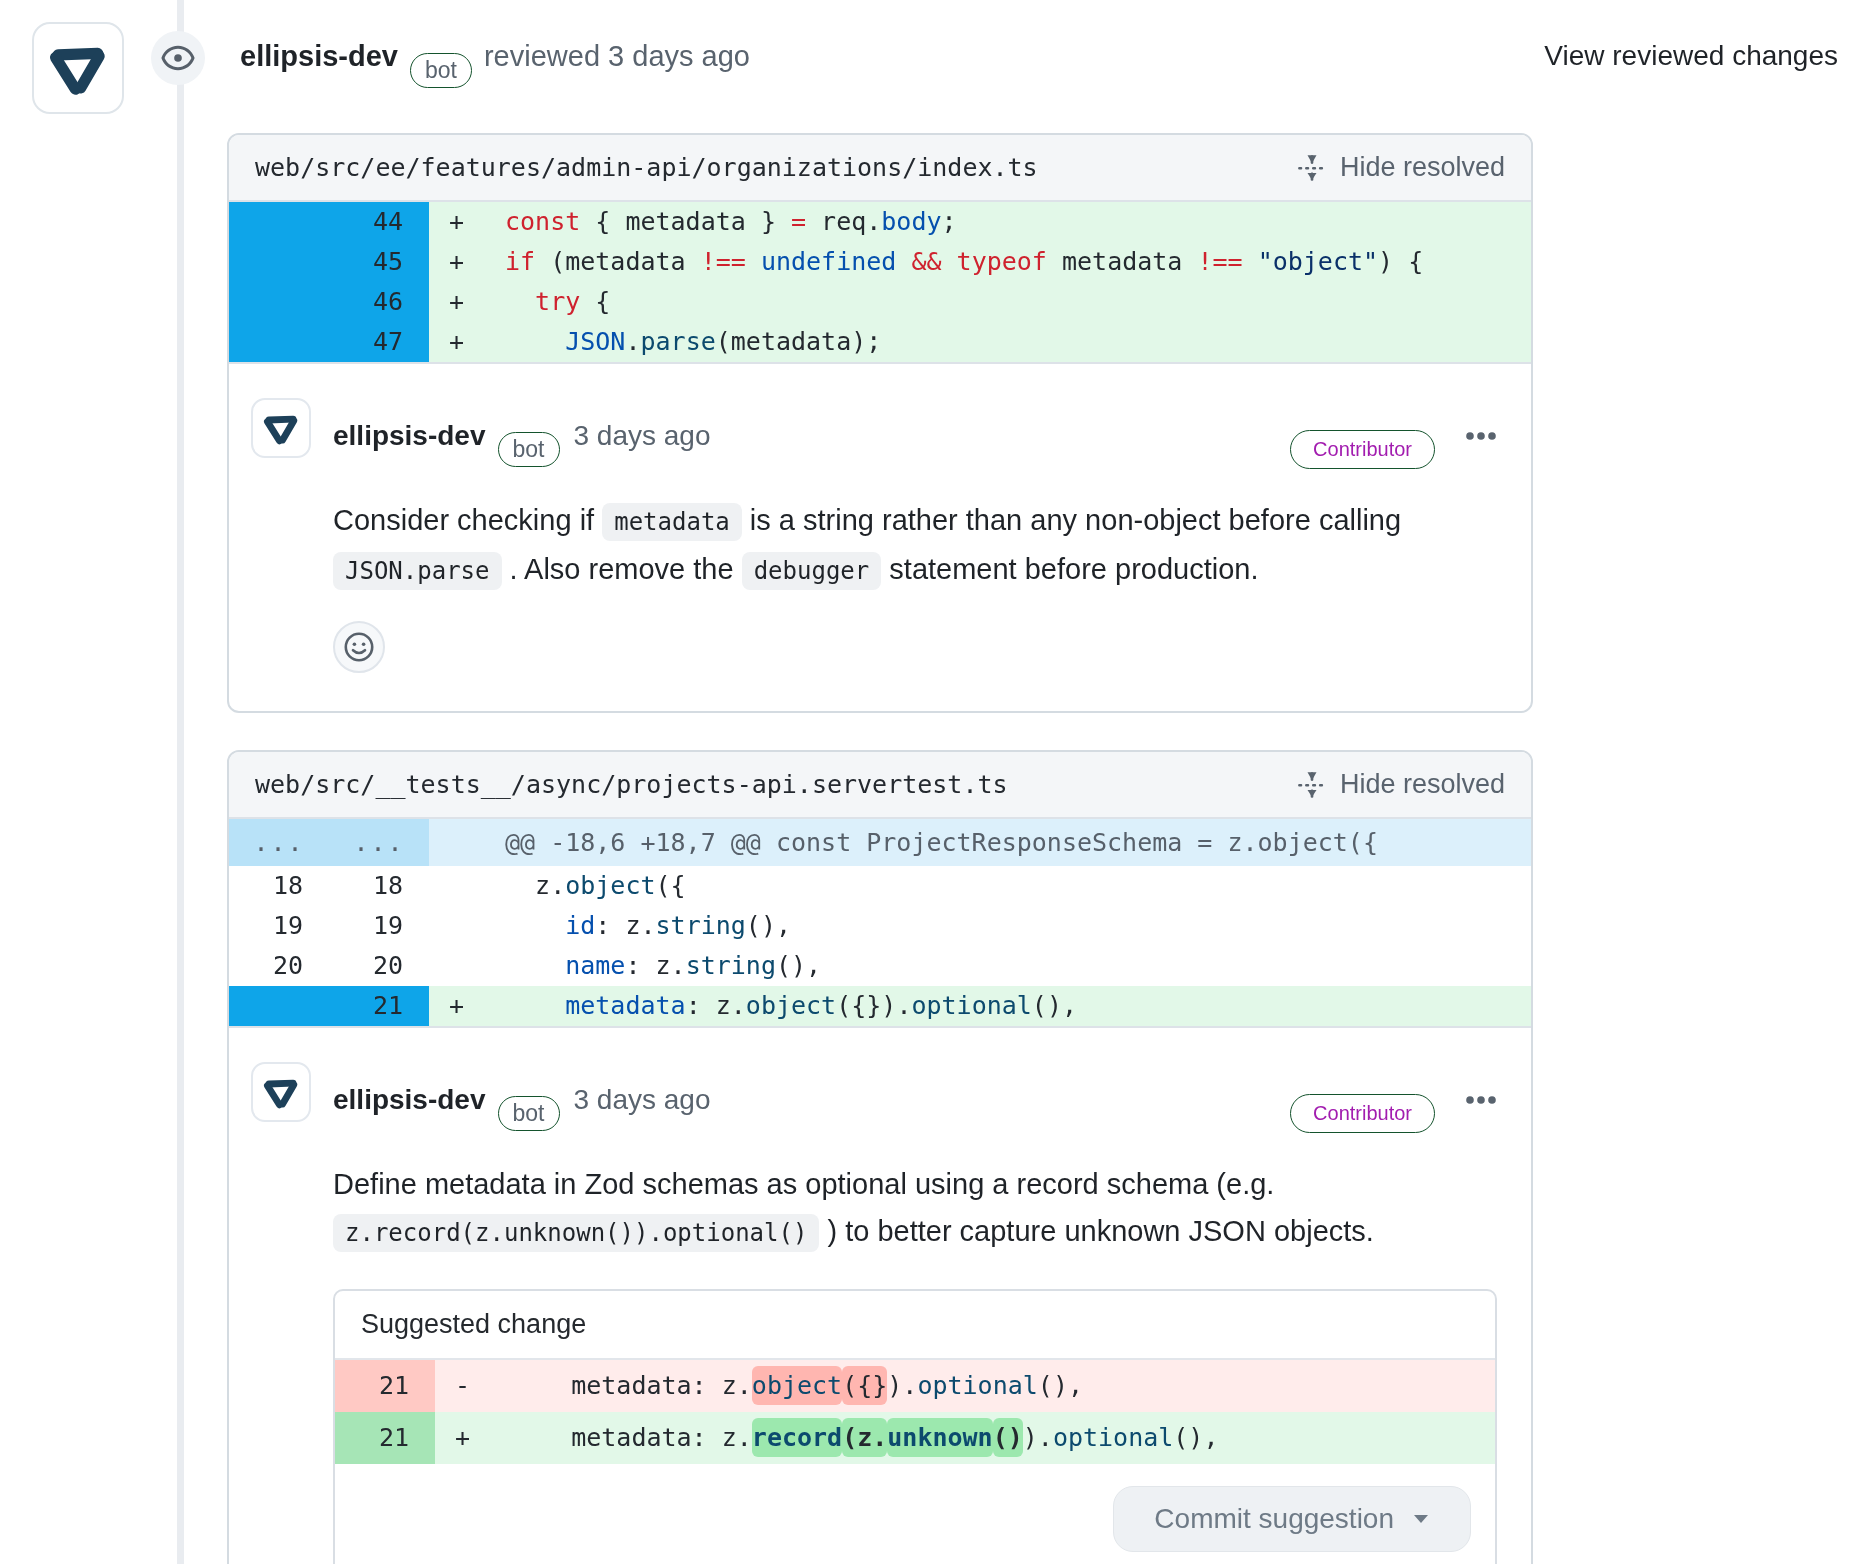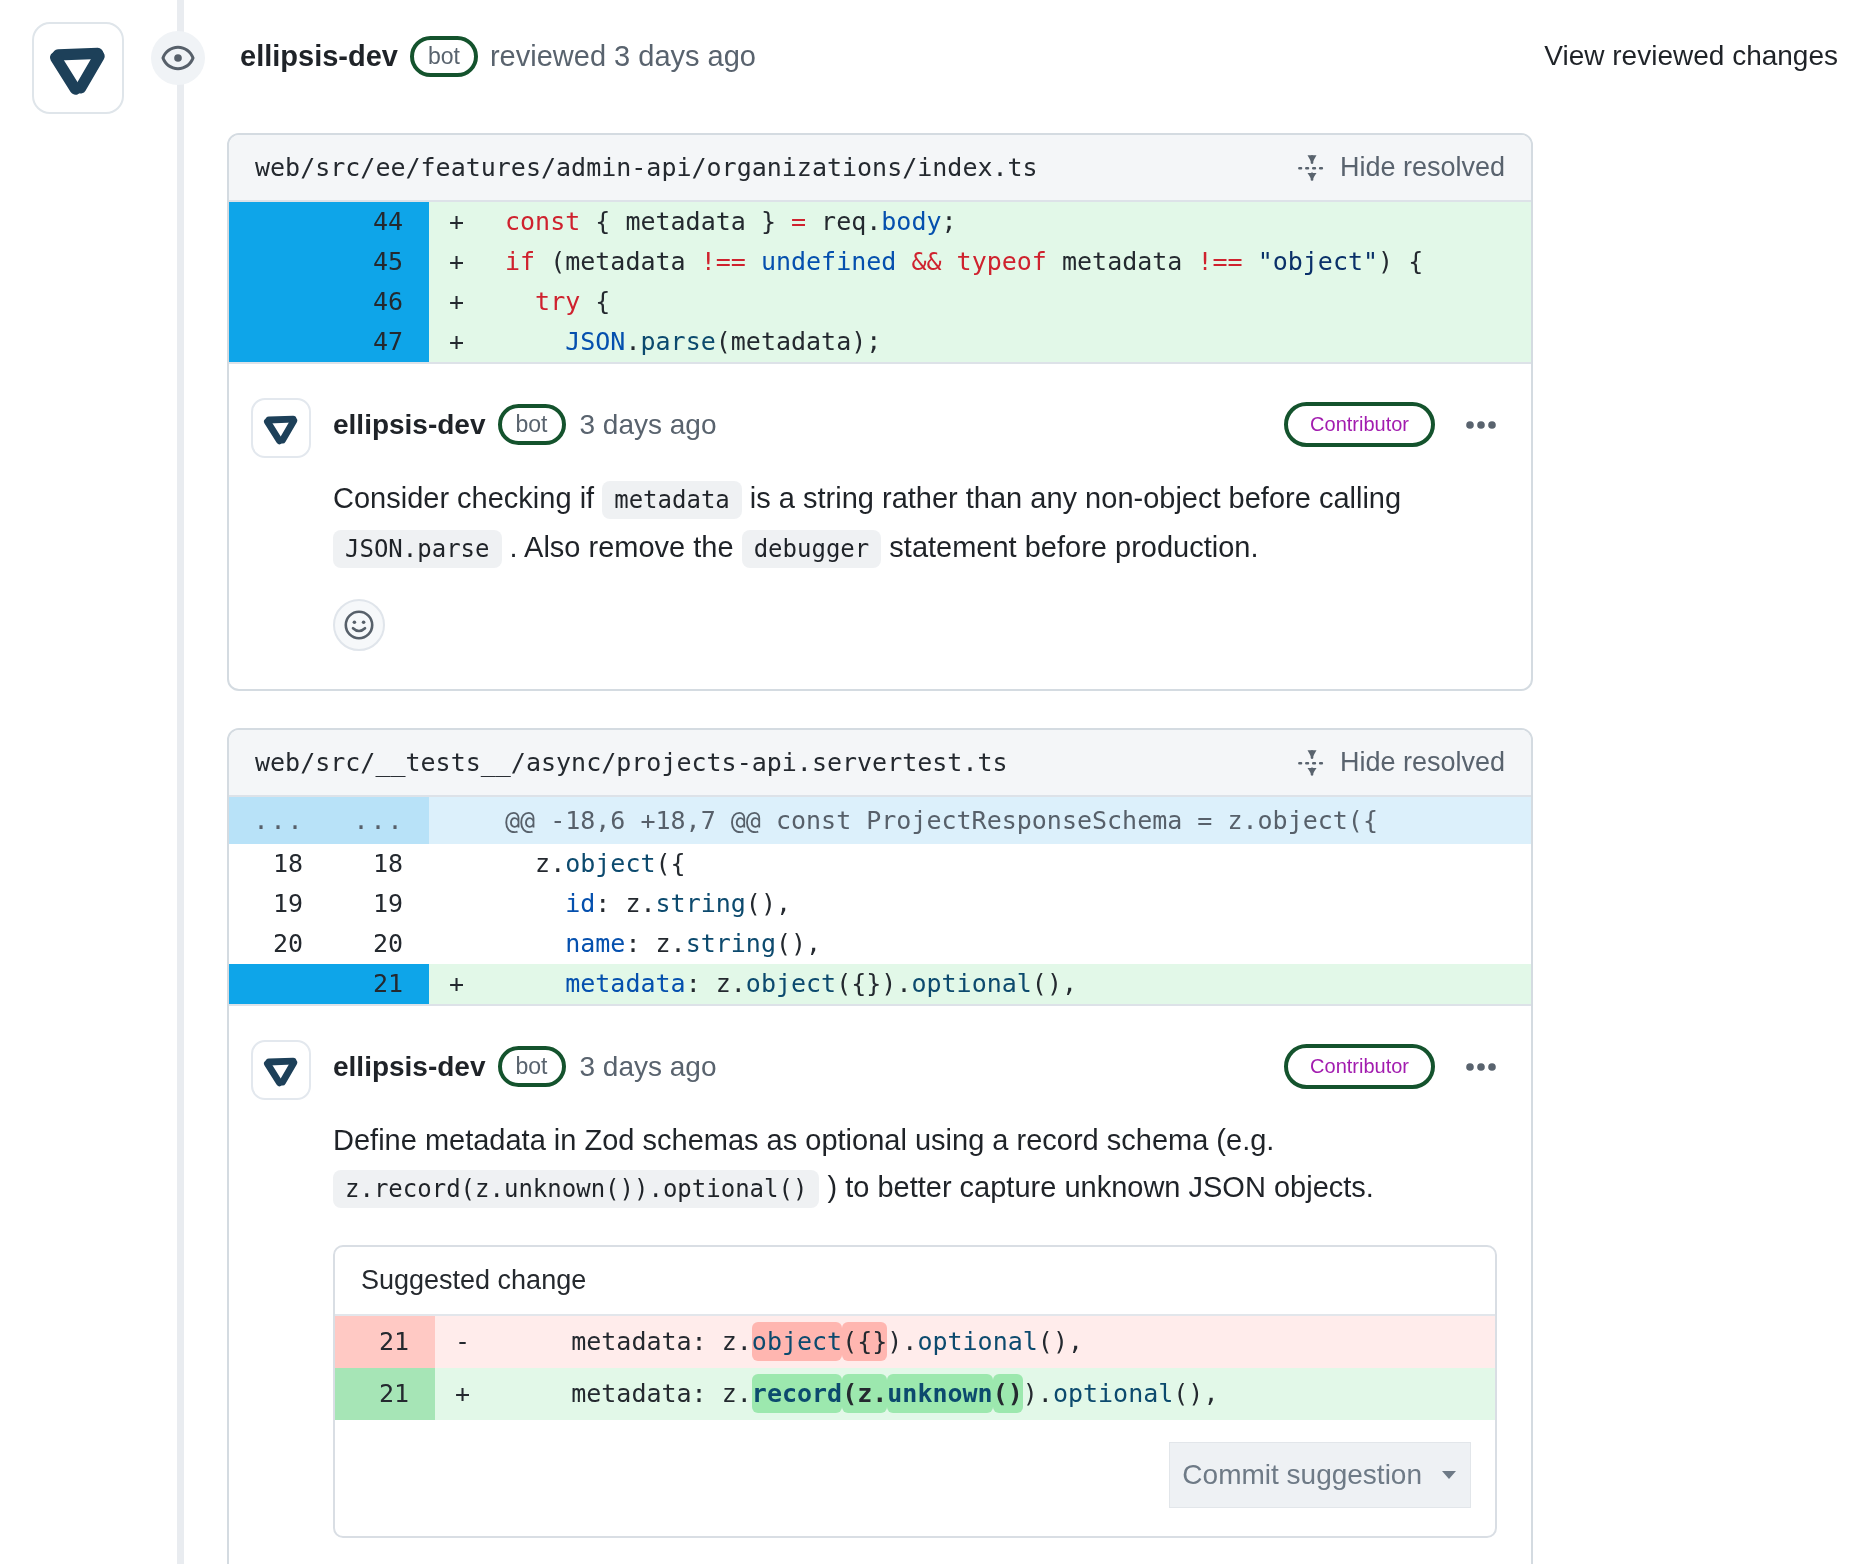--- a/index.html
+++ b/index.html
@@ -4,21 +4,21 @@
 <style>
   html,body{margin:0;padding:0;background:#ffffff;}
   body{width:1858px;height:1564px;position:relative;font-family:"Liberation Sans",sans-serif;color:#1f2328;overflow:hidden;}
   .timeline{position:absolute;left:177px;top:0;bottom:0;width:7px;background:#e9ecf0;}
 
   
   .review-header{position:relative;height:112px;display:flex;align-items:center;padding:0 20px 0 240px;box-sizing:border-box;}
   .big-avatar{position:absolute;left:32px;top:22px;width:88px;height:88px;background:#fff;border:2px solid #dfe5ea;border-radius:18px;display:flex;align-items:center;justify-content:center;z-index:2;}
   .eye-badge{position:absolute;left:151px;top:31px;width:54px;height:54px;border-radius:50%;background:#f0f3f6;display:flex;align-items:center;justify-content:center;z-index:2;}
   .rh-name{font-weight:700;font-size:29px;}
-  .pill{border:4px solid #14532d;border-radius:999px;background:#fff;}
+  .pill{border:1px solid #14532d;border-radius:999px;background:#fff;margin-top:28px;}
   .bot-pill{font-size:23px;color:#59636e;padding:3px 14px;margin-left:12px;}
   .rh-action{color:#59636e;font-size:29px;margin-left:12px;}
   .rh-view{margin-left:auto;font-size:28px;color:#1f2328;cursor:pointer;}
 
   
   .card{margin-left:227px;width:1306px;background:#fff;border:2px solid #d4dbe1;border-radius:12px;box-sizing:border-box;overflow:hidden;}
   .card + .card{margin-top:37px;}
   .card1{margin-top:21px;}
   .file-header{display:flex;align-items:center;height:65px;background:#f4f6f8;border-bottom:2px solid #dde2e8;padding:0 26px;font-family:"DejaVu Sans Mono",monospace;font-size:25px;color:#24292f;}
   .hide-resolved{margin-left:auto;display:flex;align-items:center;gap:13px;color:#59636e;font-family:"Liberation Sans",sans-serif;font-size:27px;cursor:pointer;}
@@ -57,21 +57,21 @@
   .contrib-pill{font-size:20px;font-weight:500;color:#a21caf;padding:7px 22px;}
   .kebab{cursor:pointer;display:flex;align-items:center;}
   .c-body{margin-top:28px;font-size:29px;line-height:47px;color:#1f2328;padding-right:10px;}
   .c-body code{font-family:"DejaVu Sans Mono",monospace;font-size:24px;background:#eff1f3;border-radius:8px;padding:5px 12px;}
   .emoji-btn{margin-top:26px;width:52px;height:52px;border-radius:50%;background:#f6f8fa;border:2px solid #e0e5eb;display:flex;align-items:center;justify-content:center;cursor:pointer;box-sizing:border-box;}
 
   
   .suggestion{margin-top:32px;border:2px solid #d9dee4;border-radius:10px;overflow:hidden;background:#fff;}
   .sug-head{padding:18px 26px;font-size:27px;color:#25292e;border-bottom:2px solid #e2e6eb;}
   .sug-actions{display:flex;justify-content:flex-end;padding:22px 24px 28px;}
-  .commit-btn{display:flex;align-items:center;gap:18px;background:#eef1f4;border:1px solid #e2e6ea;border-radius:0;color:#6e7a86;font-size:28px;padding:16px 12px;cursor:pointer;font-family:"Liberation Sans",sans-serif;}
+  .commit-btn{display:flex;align-items:center;gap:18px;background:#eef1f4;border:1px solid #e2e6ea;border-radius:20px;color:#6e7a86;font-size:28px;padding:16px 40px;cursor:pointer;font-family:"Liberation Sans",sans-serif;}
 </style>
 </head>
 <body>
 
 <svg width="0" height="0" style="position:absolute">
   <defs>
     <g id="logo">
       <path d="M20 30 L80 28" stroke="#1d4059" stroke-width="17" stroke-linecap="round" fill="none"></path>
       <path d="M82 32 L54 80" stroke="#1d4059" stroke-width="17" stroke-linecap="round" fill="none"></path>
       <path d="M46 82 L16 34" stroke="#1d4059" stroke-width="17" stroke-linecap="round" fill="none"></path>

